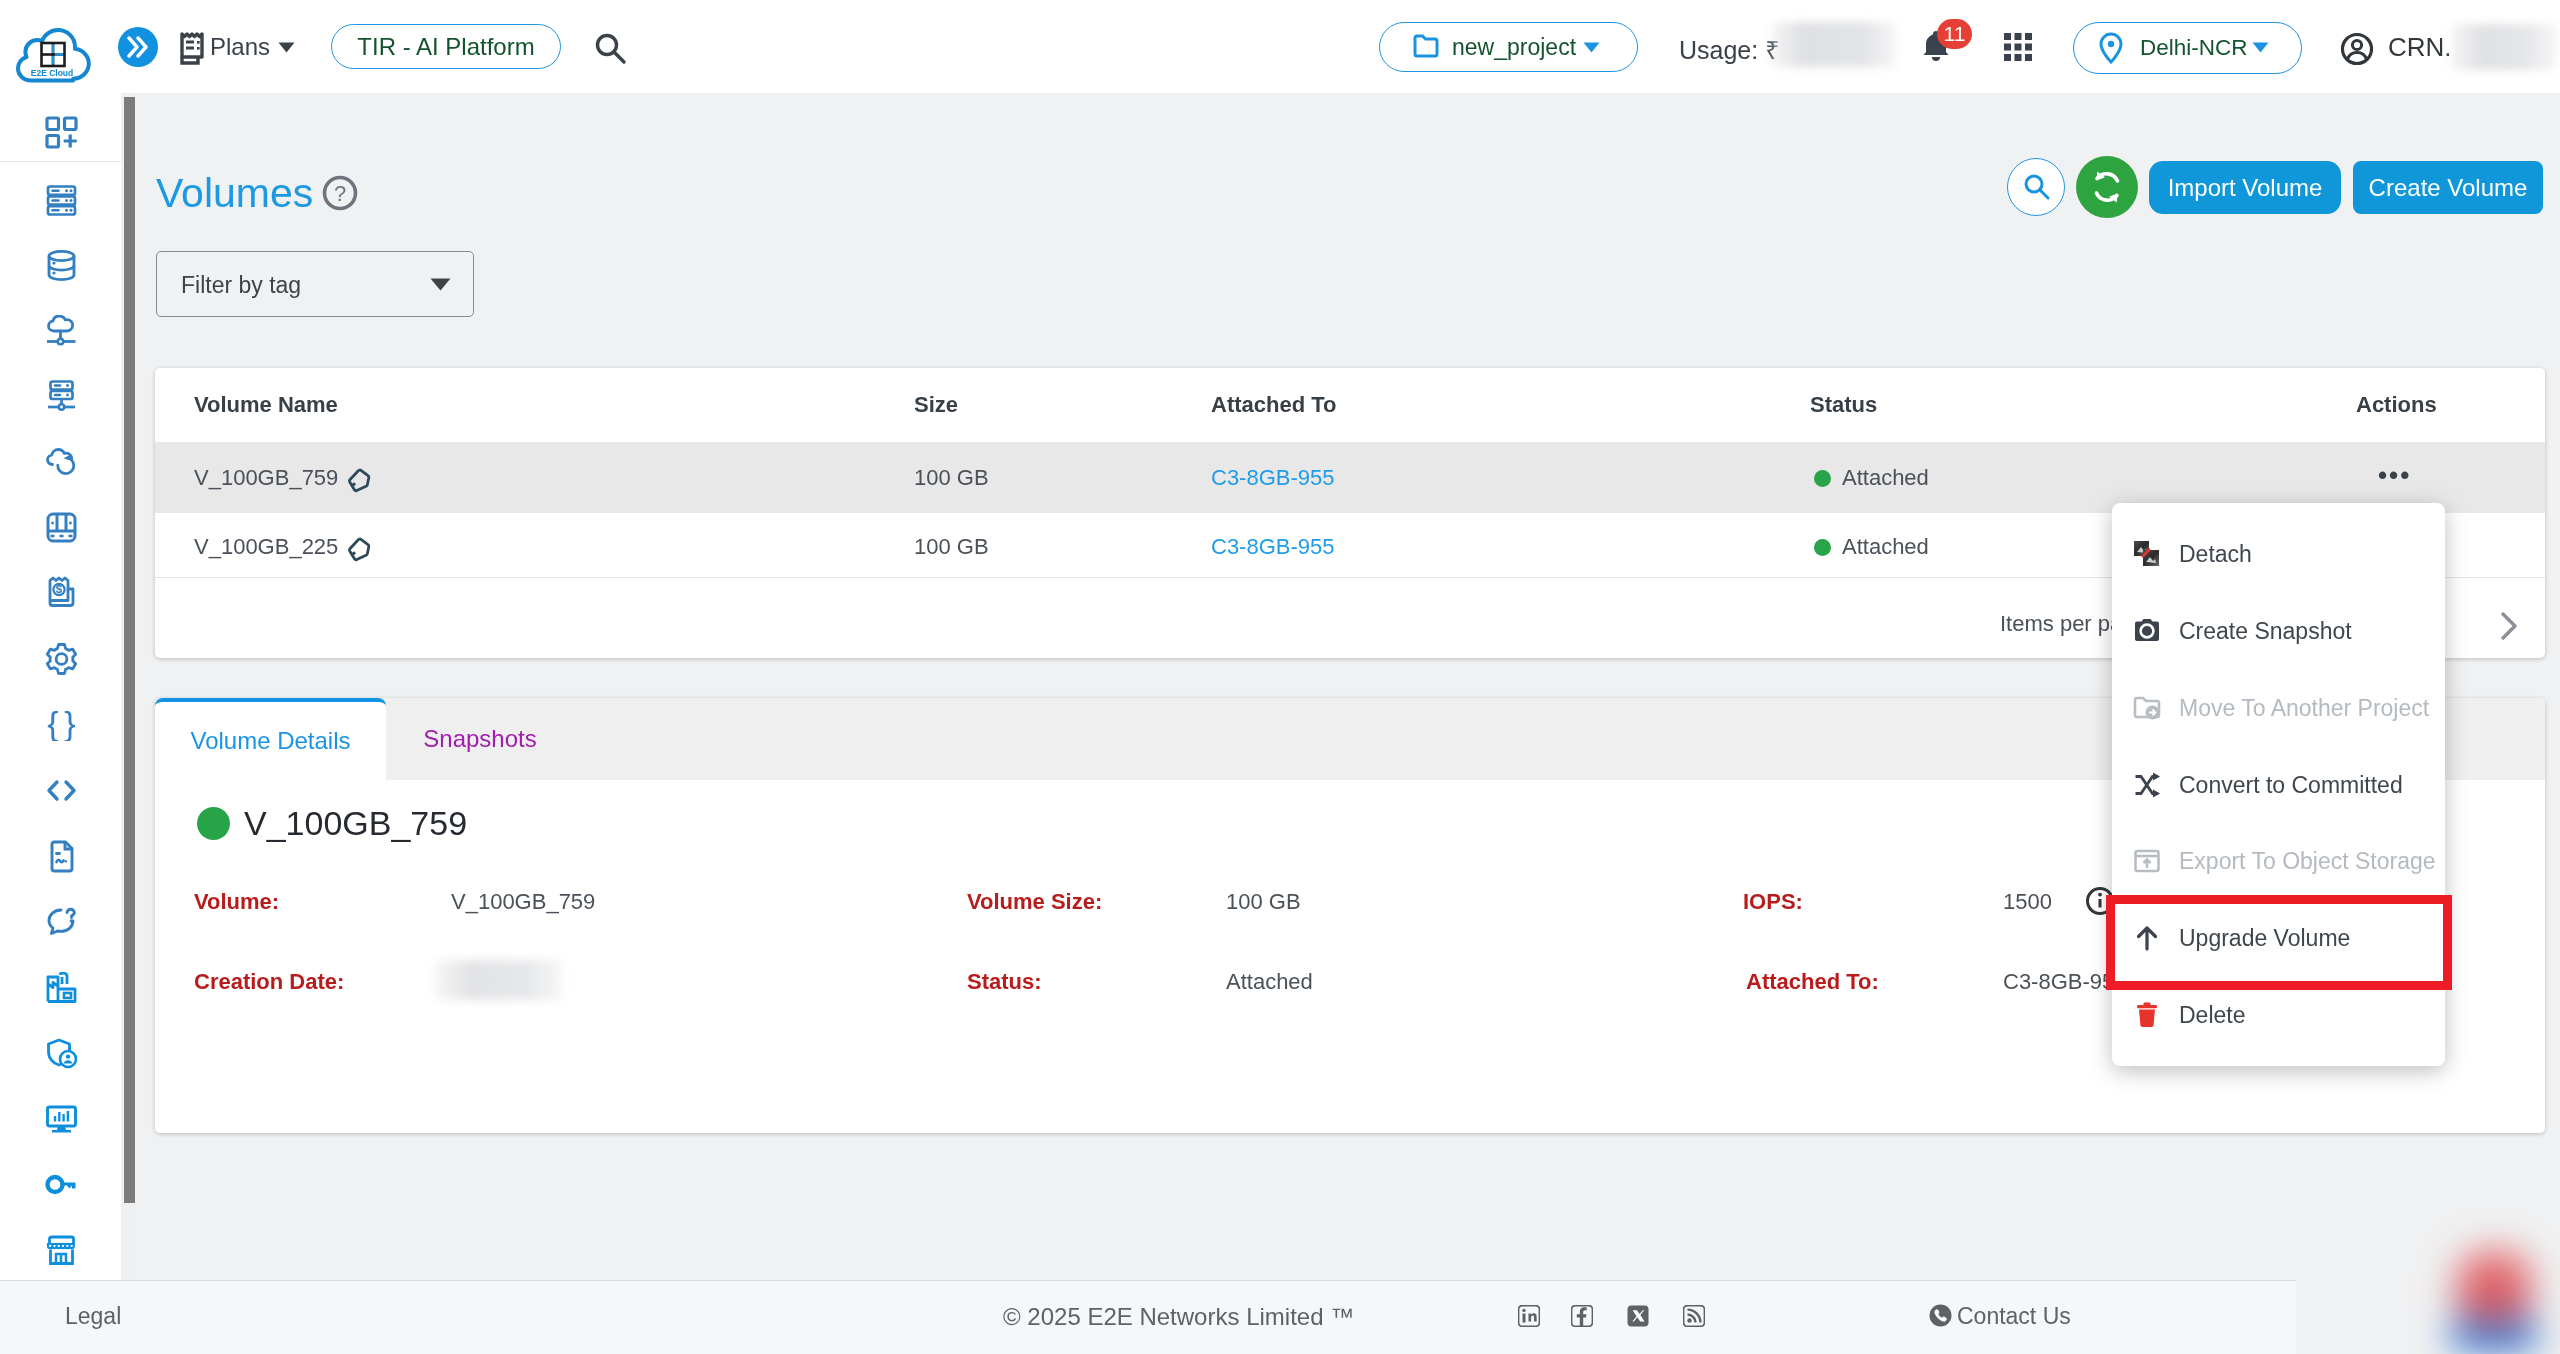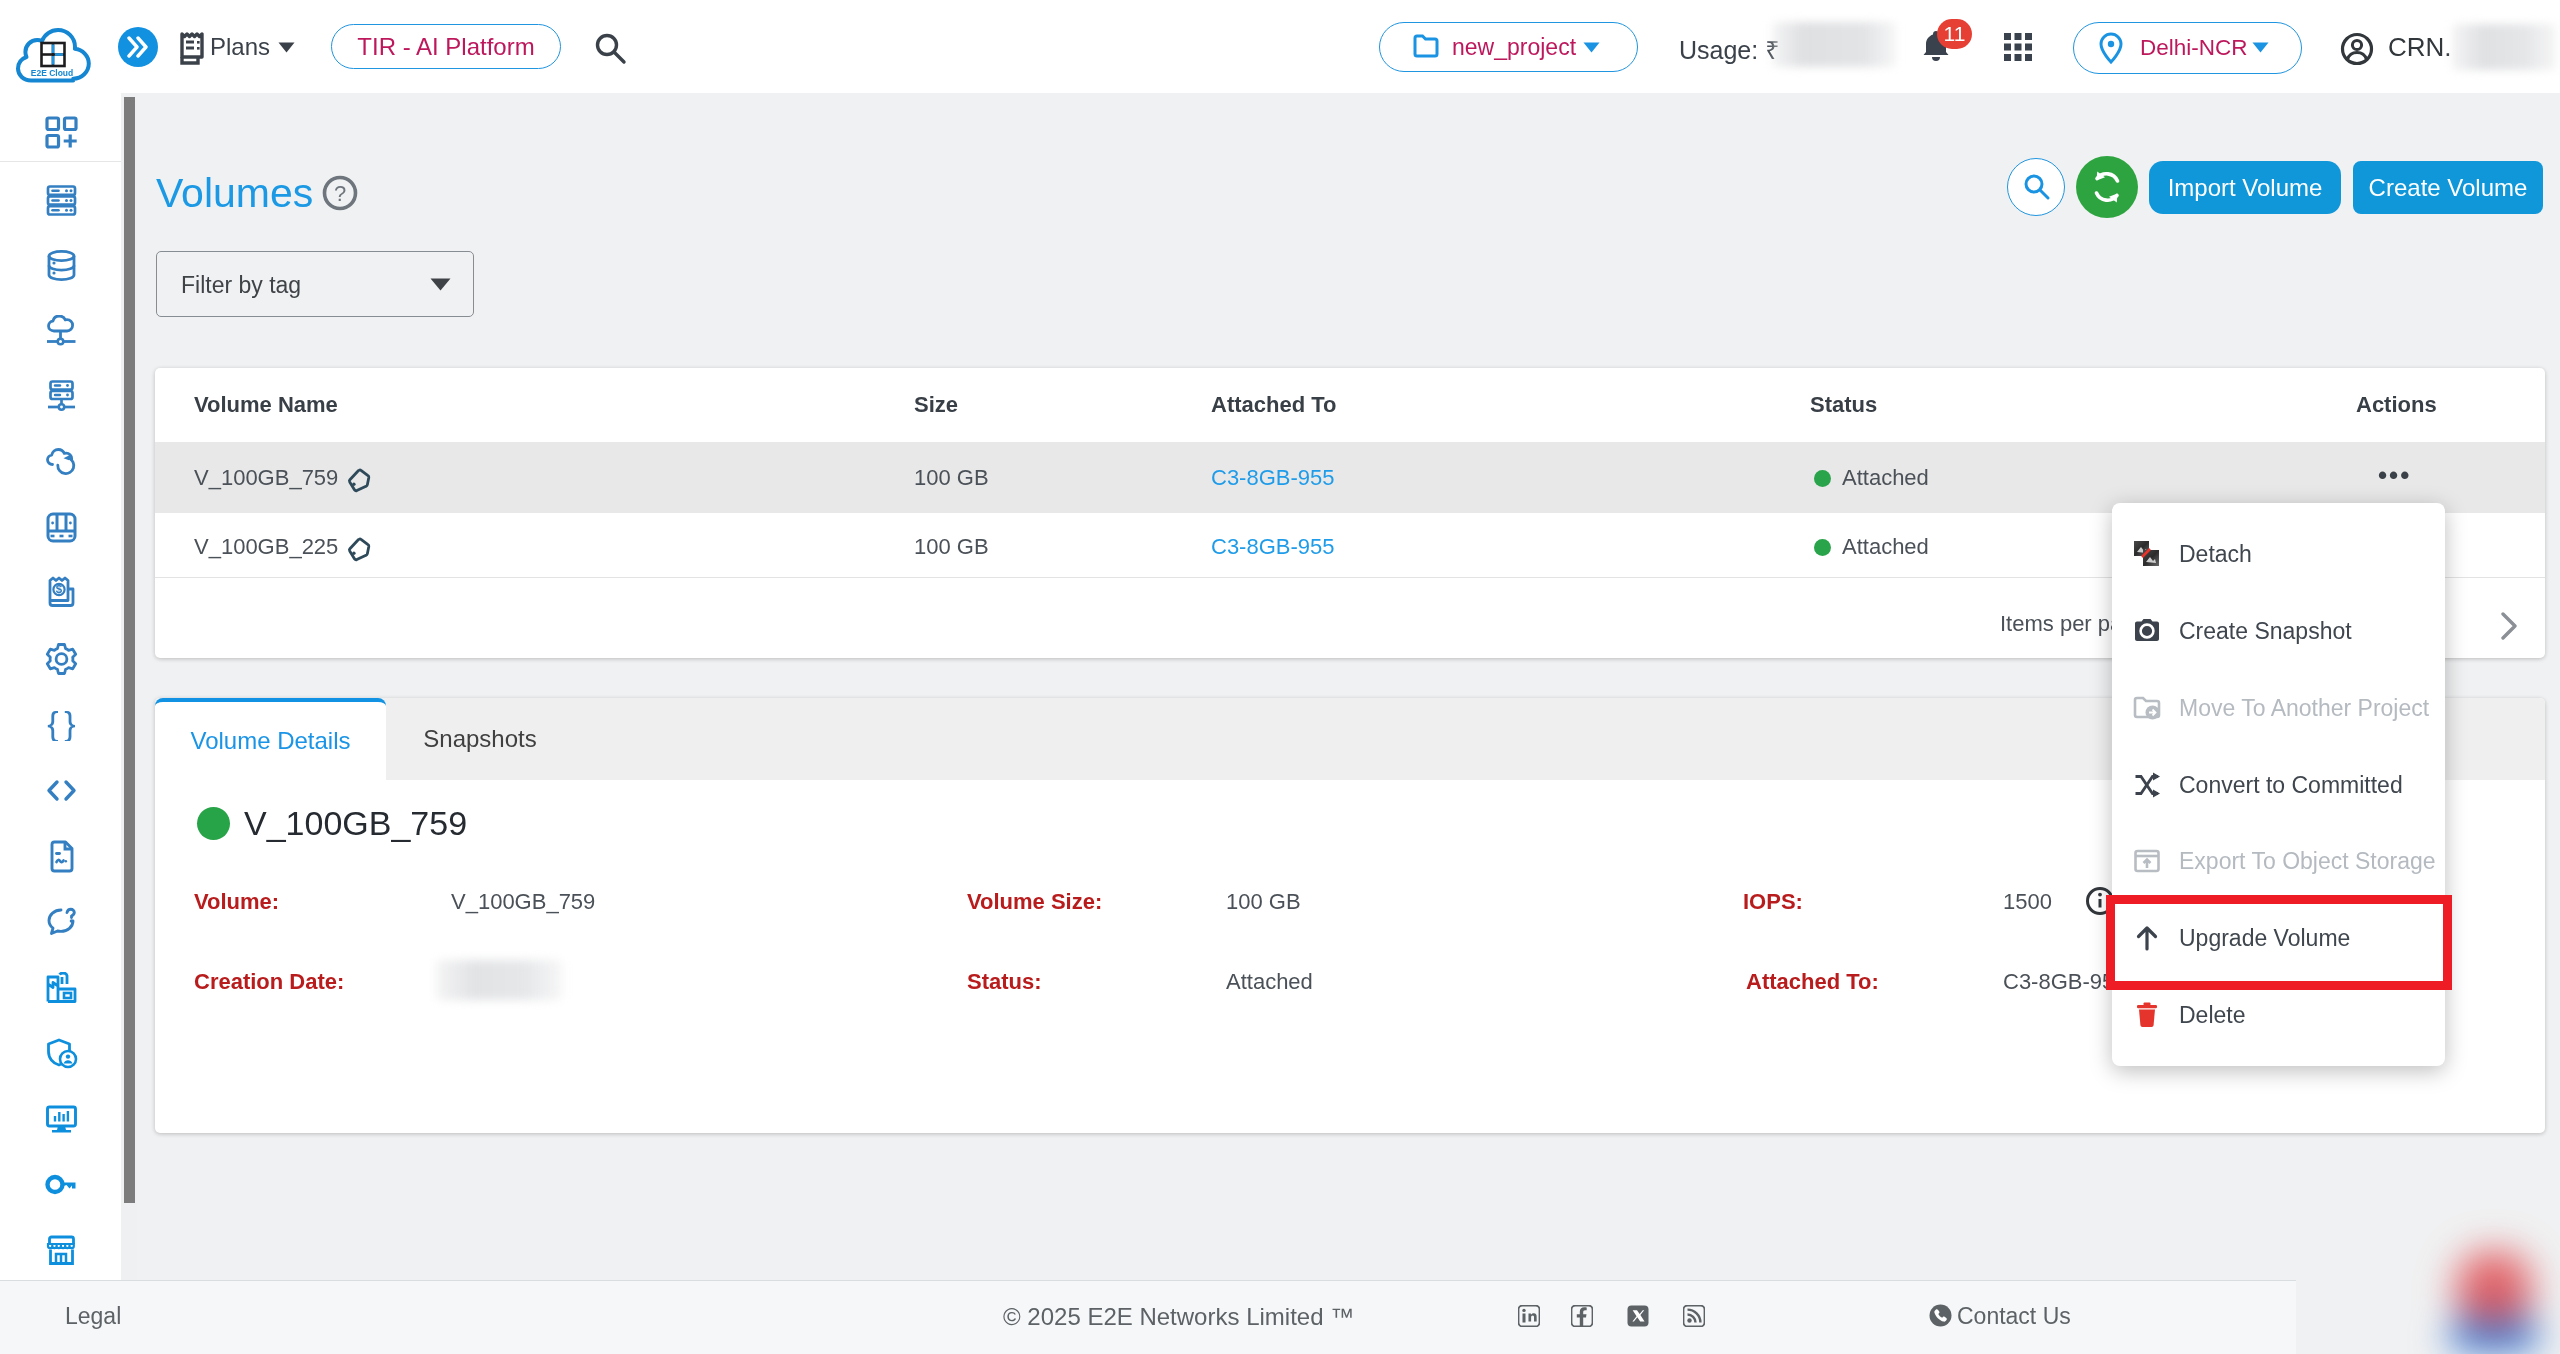--- a/index.html
+++ b/index.html
@@ -4,21 +4,21 @@
 <style>
   * { margin:0; padding:0; box-sizing:border-box; }
   html,body { width:2560px; height:1354px; overflow:hidden; }
   body { font-family:"Liberation Sans", sans-serif; background:#f0f1f2; position:relative; }
   .abs { position:absolute; }
 
   
   #navbar { position:absolute; top:0; left:0; width:2560px; height:93px; background:#ffffff; z-index:5; }
   .pill { position:absolute; border:2px solid #2095e0; border-radius:26px; display:flex; align-items:center; justify-content:center; background:#fff; }
   .navtext { color:#3a4149; }
-  .bluetext { color:#be185d; }
+  .bluetext { color:#14532d; }
 
   
   #sidebar { position:absolute; top:93px; left:0; width:121px; height:1187px; background:#ffffff; z-index:4; }
   #sidebar .sep { position:absolute; left:0; top:68px; width:121px; height:1px; background:#e4e6e8; }
   .sicon { position:absolute; left:45px; width:33px; height:33px; }
   #sbtrack { position:absolute; top:93px; left:121px; width:16px; height:1187px; background:#eff0f1; z-index:4; }
   #sbthumb { position:absolute; top:97px; left:124px; width:11px; height:1106px; background:#7c7c7c; z-index:5; }
 
   
   #title { position:absolute; left:156px; top:170px; font-size:41px; color:#1b99e4; }
@@ -32,21 +32,21 @@
   .th { position:absolute; top:24px; font-size:22px; font-weight:bold; color:#383f46; }
   #row1 { position:absolute; left:0; top:74px; width:2390px; height:71px; background:#e8e8e8; }
   #row2 { position:absolute; left:0; top:145px; width:2390px; height:65px; background:#fff; border-bottom:1px solid #e3e3e3; }
   .td { position:absolute; font-size:22px; color:#4b5158; }
   .link { color:#1f9ce9; }
 
   
   #detailscard { position:absolute; left:155px; top:698px; width:2390px; height:435px; background:#fff; border-radius:5px; box-shadow:0 1px 4px rgba(0,0,0,0.22); }
   #tabsbar { position:absolute; left:0; top:0; width:2390px; height:82px; background:#efefef; border-radius:5px 5px 0 0; }
   #tab1 { position:absolute; left:0; top:0; width:231px; height:82px; background:#fff; border-top:4px solid #1292e2; border-radius:8px 8px 0 0; display:flex; align-items:center; justify-content:center; font-size:24px; color:#1a94e6; }
-  #tab2 { position:absolute; left:231px; top:0; width:188px; height:82px; display:flex; align-items:center; justify-content:center; font-size:24px; color:#404040;text-align:right; }
+  #tab2 { position:absolute; left:231px; top:0; width:188px; height:82px; display:flex; align-items:center; justify-content:center; font-size:24px; color:#a21caf;text-align:right; }
   .dlabel { position:absolute; font-size:22px; font-weight:bold; color:#b91c1c; }
   .dval { position:absolute; font-size:22px; color:#4b5158; }
 
   
   #menu { position:absolute; left:2112px; top:503px; width:333px; height:563px; background:#fff; border-radius:8px; box-shadow:0 5px 22px rgba(0,0,0,0.26); z-index:20; }
   .mitem { position:absolute; left:21px; font-size:23px; color:#3f464e; display:flex; align-items:center; }
   .mitem.disabled { color:#b4bac0; }
   .micon { width:28px; height:28px; margin-right:18px; flex:0 0 28px; }
   #redrect { position:absolute; left:2106px; top:895px; width:346px; height:95px; border:9px solid #ee1c24; z-index:21; }
 

